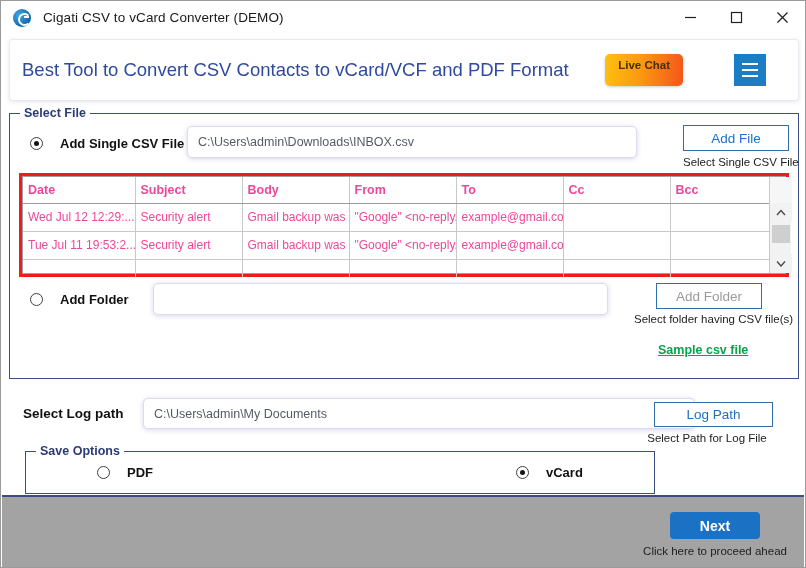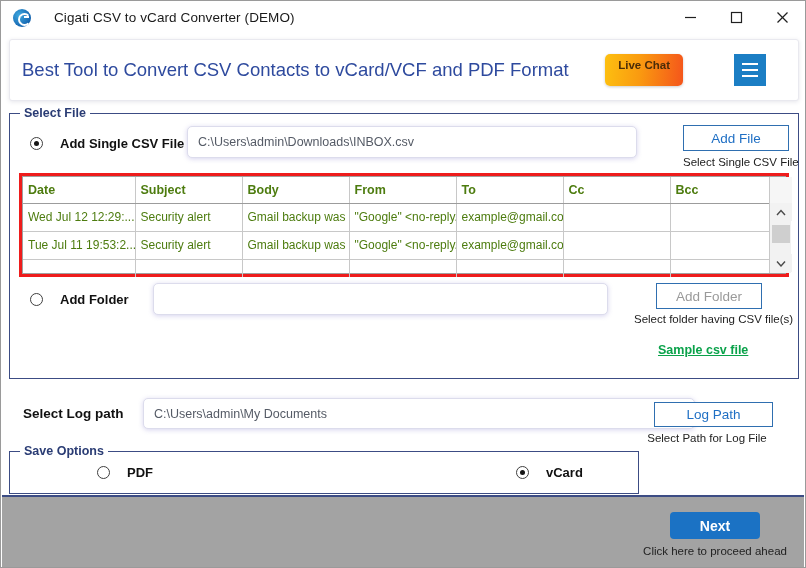--- a/index.html
+++ b/index.html
@@ -31,21 +31,21 @@
   .app-logo::after {
     content: ""; position: absolute; left: 5px; top: 4px;
     width: 9px; height: 9px; border: 2px solid #ffffff; border-radius: 50%;
     border-right-color: transparent;
   }
   .app-logo::before {
     content: ""; position: absolute; right: 2px; top: 7px;
     width: 5px; height: 2px; background: #ffffff;
   }
   .title-text {
-    margin-left: 23px; font-size: 13.5px; color: #1a1a1a; letter-spacing: .1px;
+    margin-left: 12px; font-size: 13.5px; color: #1a1a1a; letter-spacing: .1px;
     white-space: nowrap;
   }
   .win-btns { position: absolute; right: 0; top: 0; height: 33px; display: flex; }
   .win-btn {
     width: 46px; height: 33px; display: flex; align-items: center; justify-content: center;
     background: transparent;
   }
   .win-btn svg { display: block; }
 
   
@@ -79,21 +79,21 @@
   
   .groupbox {
     position: absolute; border: 1px solid #3c4c84; background: transparent;
   }
   .groupbox > .legend {
     position: absolute; top: -8px; left: 10px; background: #ffffff;
     padding: 0 4px; font-size: 12.5px; font-weight: bold; color: #2a3c74;
     white-space: nowrap;
   }
   #grp-select-file { left: 8px; top: 112px; width: 790px; height: 266px; }
-  #grp-save-options { left: 8px; top: 450px; width: 630px; height: 43px; }
+  #grp-save-options { left: 24px; top: 450px; width: 630px; height: 43px; }
 
   
   .radio {
     width: 13px; height: 13px; border: 1px solid #3f3f3f; border-radius: 50%;
     background: #ffffff; position: relative; flex: none;
   }
   .radio.on::after {
     content: ""; position: absolute; left: 3px; top: 3px;
     width: 5px; height: 5px; border-radius: 50%; background: #151515;
   }
@@ -129,21 +129,21 @@
     position: absolute; left: 18px; top: 172px; width: 770px; height: 104px;
     border: 3px solid #ee1c1c; background: #ffffff;
   }
   #grid-inner {
     position: absolute; inset: 0; background: #ffffff;
     border: 1px solid #a0a0a0;
     display: flex;
   }
   table.grid {
     border-collapse: collapse; table-layout: fixed; width: 746px; height: 100%;
-    font-size: 12px; color: #4d7c0f;
+    font-size: 12px; color: #ec4899;
   }
   table.grid th, table.grid td {
     border-right: 1px solid #c8c8c8;
     border-bottom: 1px solid #c8c8c8;
     padding: 0 5px; text-align: left;
     overflow: hidden; white-space: nowrap; text-overflow: clip;
   }
   table.grid th {
     height: 26px; font-weight: bold; font-size: 12.5px;
     background: #ffffff; border-bottom: 1px solid #9c9c9c;

